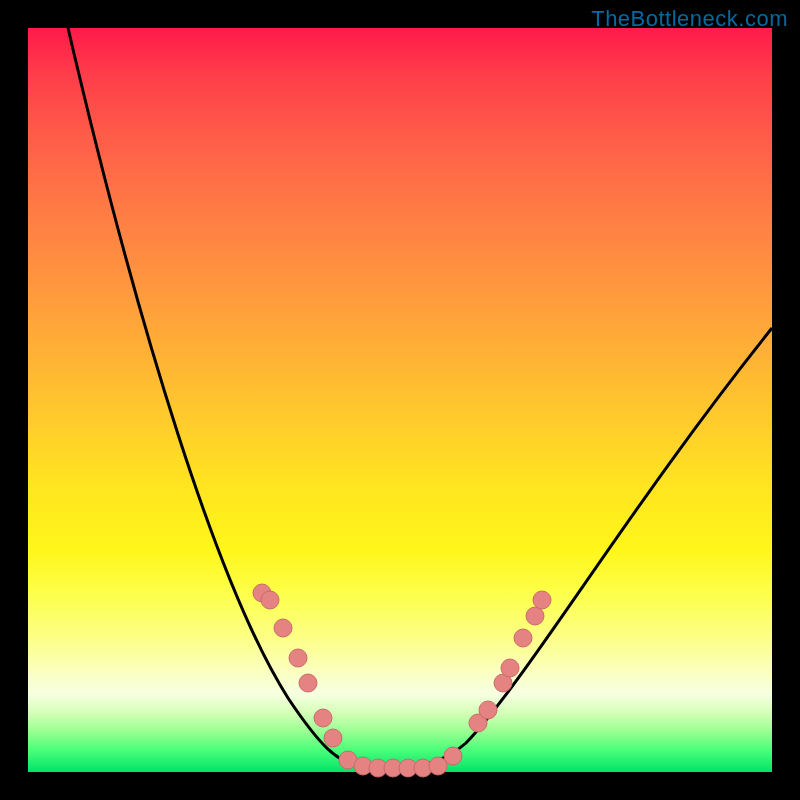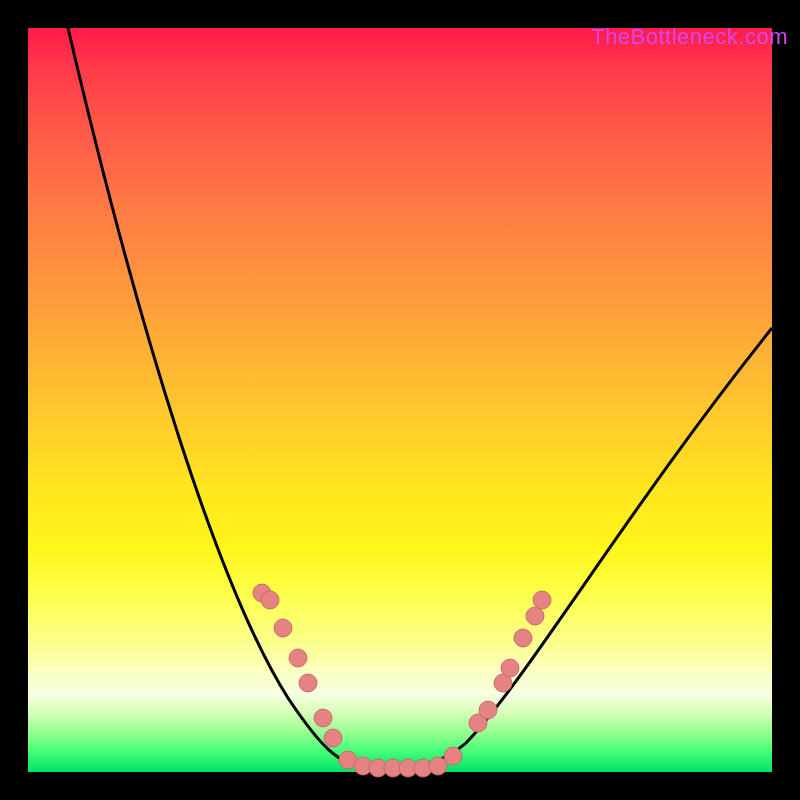--- a/index.html
+++ b/index.html
@@ -41,23 +41,23 @@
       #fbffc0 86.5%,
       #f6ffe2 89.5%,
       #d6ffb8 92%,
       #9bff93 94.5%,
       #4cff7a 97%,
       #00e369 100%
     );
   }
   .watermark {
     position: absolute;
-    top: 24px;
+    top: 6px;
     right: 12px;
-    color: #d946ef;
+    color: #0369a1;
     font-size: 22px;
     font-weight: 500;
     letter-spacing: 0.5px;
     user-select: none;
   }
   svg.curve {
     position: absolute;
     left: 0;
     top: 0;
     width: 744px;

